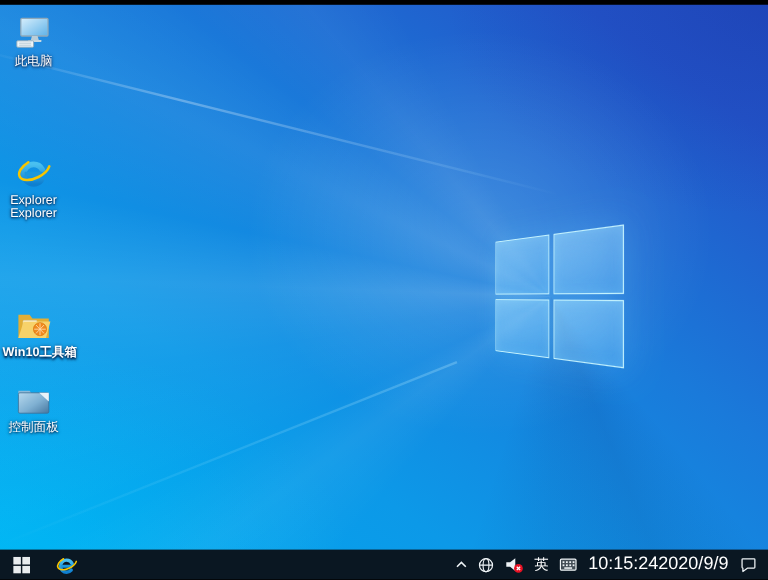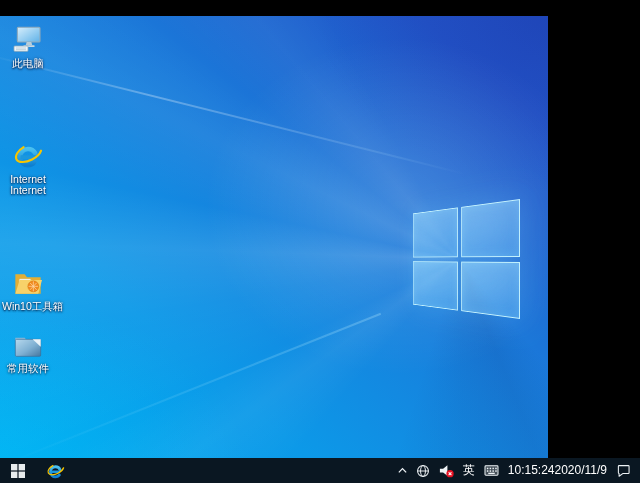--- a/index.html
+++ b/index.html
@@ -2,21 +2,21 @@
 <html><head>
 <meta charset="utf-8">
 <style>
   * { margin:0; padding:0; box-sizing:border-box; }
   html,body { width:640px; height:483px; overflow:hidden;
     font-family:"Liberation Sans", sans-serif; background:#000; }
   .screen { position:relative; width:640px; height:483px; overflow:hidden; }
 
   
   .desktop {
-    position:absolute; left:0; top:16px; width:548px; height:458px; overflow:hidden;
+    position:absolute; left:0; top:4px; width:640px; height:458px; overflow:hidden;
     background:
       radial-gradient(300px 260px at 400px 190px, rgba(255,255,255,0.16), transparent 65%),
       conic-gradient(from 140deg at 459px 243px,
         transparent 0deg, rgba(10,25,90,0.10) 18deg, rgba(10,25,90,0.06) 40deg, transparent 58deg),
       conic-gradient(from 220deg at 459px 243px,
         transparent 0deg,
         rgba(255,255,255,0.05) 14deg, transparent 24deg,
         rgba(255,255,255,0.04) 40deg, rgba(255,255,255,0.10) 52deg, transparent 62deg,
         rgba(255,255,255,0.06) 76deg, transparent 88deg,
         rgba(255,255,255,0.04) 100deg, transparent 112deg),
@@ -46,34 +46,34 @@
     box-shadow:0 0 12px rgba(150,225,255,0.30) inset;
   }
 
   
   .dicon { position:absolute; left:2px; width:52px; text-align:center; cursor:default; }
   .dicon svg { display:block; margin:0 auto; width:32px; height:32px; }
   .dicon .lbl {
     margin-top:2px; font-size:10.5px; line-height:11px; color:#fff; white-space:normal;
     text-shadow:0 1px 2px rgba(0,5,40,0.9), 0 0 3px rgba(0,5,40,0.55);
   }
-  .dicon .nowrap { white-space:nowrap; }
+  .dicon .nowrap { white-space:nowrap;font-weight:bold; }
 
   
   .taskbar {
     position:absolute; left:0; bottom:0; width:640px; height:25px;
     background:#0a1722; display:flex; align-items:center; justify-content:space-between;
   }
   .tb-left { display:flex; align-items:center; height:100%; }
   .tb-btn { width:36px; height:25px; display:flex; align-items:center; justify-content:center;
     background:transparent; border:none; cursor:pointer; }
   .tb-tray { display:flex; align-items:center; height:100%; gap:4px; padding-right:7px; }
   .tray-item { display:flex; align-items:center; justify-content:center; height:25px; padding:0 2px; cursor:pointer; }
   .ime { color:#fff; font-size:12px; line-height:25px; padding:0 3px; }
-  .clock { color:#fff; font-size:12px; line-height:10.5px; text-align:center; padding:0 3px; }
+  .clock { color:#fff; font-size:15px; line-height:10.5px; text-align:center; padding:0 3px; }
 </style>
 </head>
 <body>
 
 <div class="screen">
 
   <div class="desktop">
     <div class="ray ray-a"></div>
     <div class="ray ray-b"></div>
     <div class="winlogo">
@@ -109,21 +109,21 @@
             <stop offset="0" stop-color="#49c0f0"></stop>
               <stop offset="1" stop-color="#0e7fd0"></stop>
           </linearGradient>
         </defs>
         <g id="ie-glyph">
           <circle cx="24" cy="27" r="11.5" fill="none" stroke="url(#ieb)" stroke-width="6.5" stroke-dasharray="58 14.3" stroke-dashoffset="-8" stroke-linecap="round"></circle>
           <rect x="13.5" y="24.2" width="21" height="5.6" rx="1" fill="#1b97dd"></rect>
           <ellipse cx="25" cy="21" rx="19.5" ry="10.5" fill="none" stroke="#f7c500" stroke-width="3" transform="rotate(-27 25 21)" stroke-dasharray="63 36" stroke-dashoffset="-6" stroke-linecap="round"></ellipse>
         </g>
       </svg>
-      <div class="lbl">Internet Internet</div>
+      <div class="lbl">Explorer Explorer</div>
     </div>
 
 
     <div class="dicon" style="top:251px">
       <svg viewBox="0 0 48 48">
         <path d="M5 11 h14 l3.5 4.5 H43 V40 H5 Z" fill="#e2ae35"></path>
         <rect x="11" y="18" width="17" height="19" rx="1" fill="#fdfdfb" stroke="#d8cfae" stroke-width="0.8"></rect>
         <path d="M5 40 L11.5 19.5 H45 L39.5 40 Z" fill="#f7d26a"></path>
         <circle cx="32" cy="29" r="8.2" fill="#f08a1d" stroke="#d96f08" stroke-width="0.8"></circle>
         <g stroke="#ffd9a8" stroke-width="1.1">
@@ -142,21 +142,21 @@
           <linearGradient id="fold" x1="0" y1="0" x2="1" y2="1">
             <stop offset="0" stop-color="#b7d9ee"></stop>
               <stop offset="0.55" stop-color="#7fb0d2"></stop>
               <stop offset="1" stop-color="#47779f"></stop>
           </linearGradient>
         </defs>
         <path d="M5 13 h14 l3 4 h-17 z" fill="#8cb9d8"></path>
         <rect x="5" y="15.5" width="38" height="25.5" rx="1.8" fill="url(#fold)" stroke="#3c6e96" stroke-width="1"></rect>
         <path d="M43 15.5 h-12 l12 11 z" fill="#e9f3f9"></path>
       </svg>
-      <div class="lbl">常用软件</div>
+      <div class="lbl">控制面板</div>
     </div>
   </div>
 
   <div class="taskbar">
     <div class="tb-left">
       <button class="tb-btn">
         <svg width="14" height="14" viewBox="0 0 14 14">
           <rect x="0" y="0" width="6.4" height="6.4" fill="#e8ecee"></rect>
           <rect x="7.6" y="0" width="6.4" height="6.4" fill="#e8ecee"></rect>
           <rect x="0" y="7.6" width="6.4" height="6.4" fill="#e8ecee"></rect>
@@ -202,21 +202,21 @@
             <rect x="3" y="6.8" width="1.6" height="1.6"></rect>
               <rect x="6" y="6.8" width="1.6" height="1.6"></rect>
             <rect x="9" y="6.8" width="1.6" height="1.6"></rect>
               <rect x="12" y="6.8" width="1.6" height="1.6"></rect>
             <rect x="4.5" y="9.4" width="7" height="1.4"></rect>
           </g>
         </svg>
       </div>
       <div class="tray-item clock">
         <div>10:15:24</div>
-        <div>2020/11/9</div>
+        <div>2020/9/9</div>
       </div>
       <div class="tray-item">
         <svg width="15" height="15" viewBox="0 0 17 17">
           <path d="M3.5 3 H14 q0.8 0 0.8 0.8 V11 q0 0.8 -0.8 0.8 H8 L3.5 15 v-3.2 q-0.8 0 -0.8 -0.8 V3.8 q0 -0.8 0.8 -0.8 Z" fill="none" stroke="#eef3f6" stroke-width="1.2" stroke-linejoin="round"></path>
         </svg>
       </div>
     </div>
   </div>
 </div>
 

